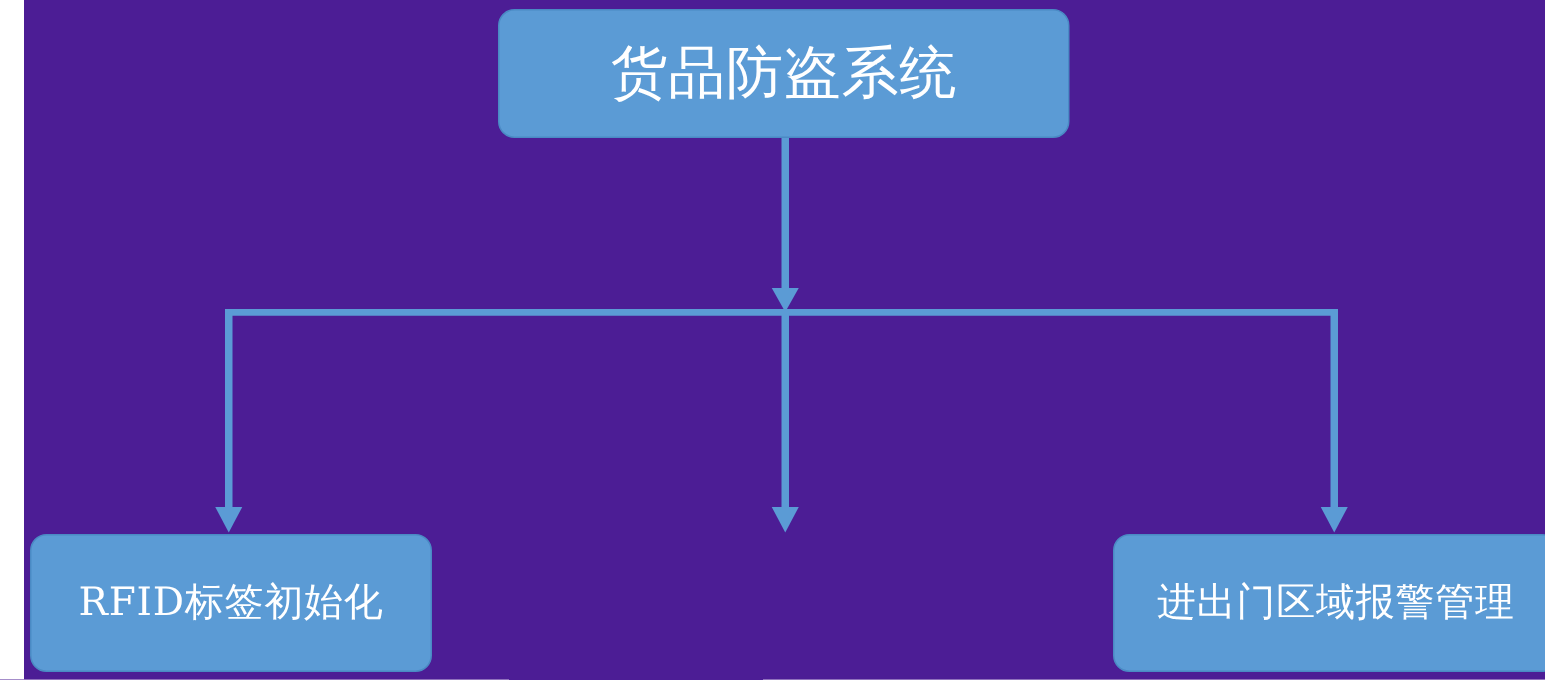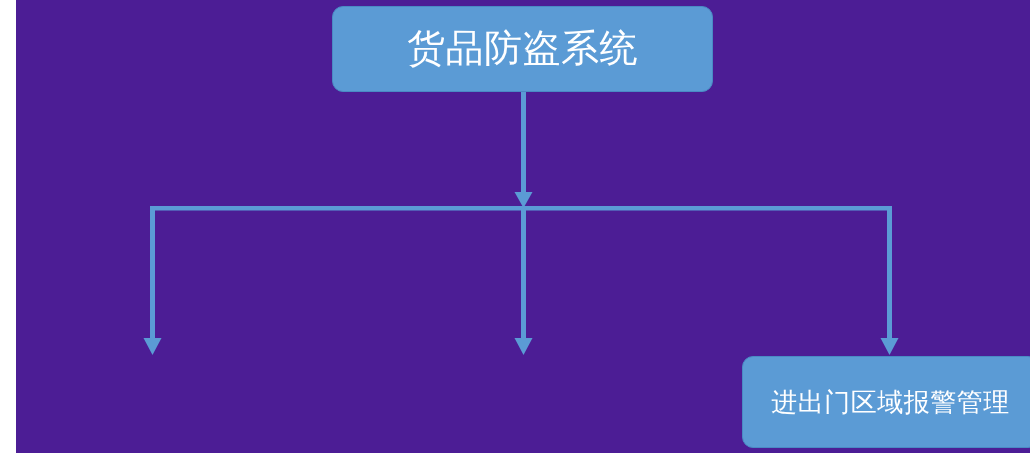--- a/index.html
+++ b/index.html
@@ -94,19 +94,22 @@
 
       <rect x="871" y="206" width="5" height="133"></rect>
       <polygon points="864.5,338 882.5,338 873.5,355"></polygon>
     </g>
   </svg>
 
   <div id="node-root" class="node-box">
     <span>货品防盗系统</span>
   </div>
 
+  <div id="node-child-0" class="node-box">
+    <span>RFID标签初始化</span>
+  </div>
 
 
   <div id="node-child-2" class="node-box">
     <span>进出门区域报警管理</span>
   </div>
 
 </div>
 
 </body></html>

